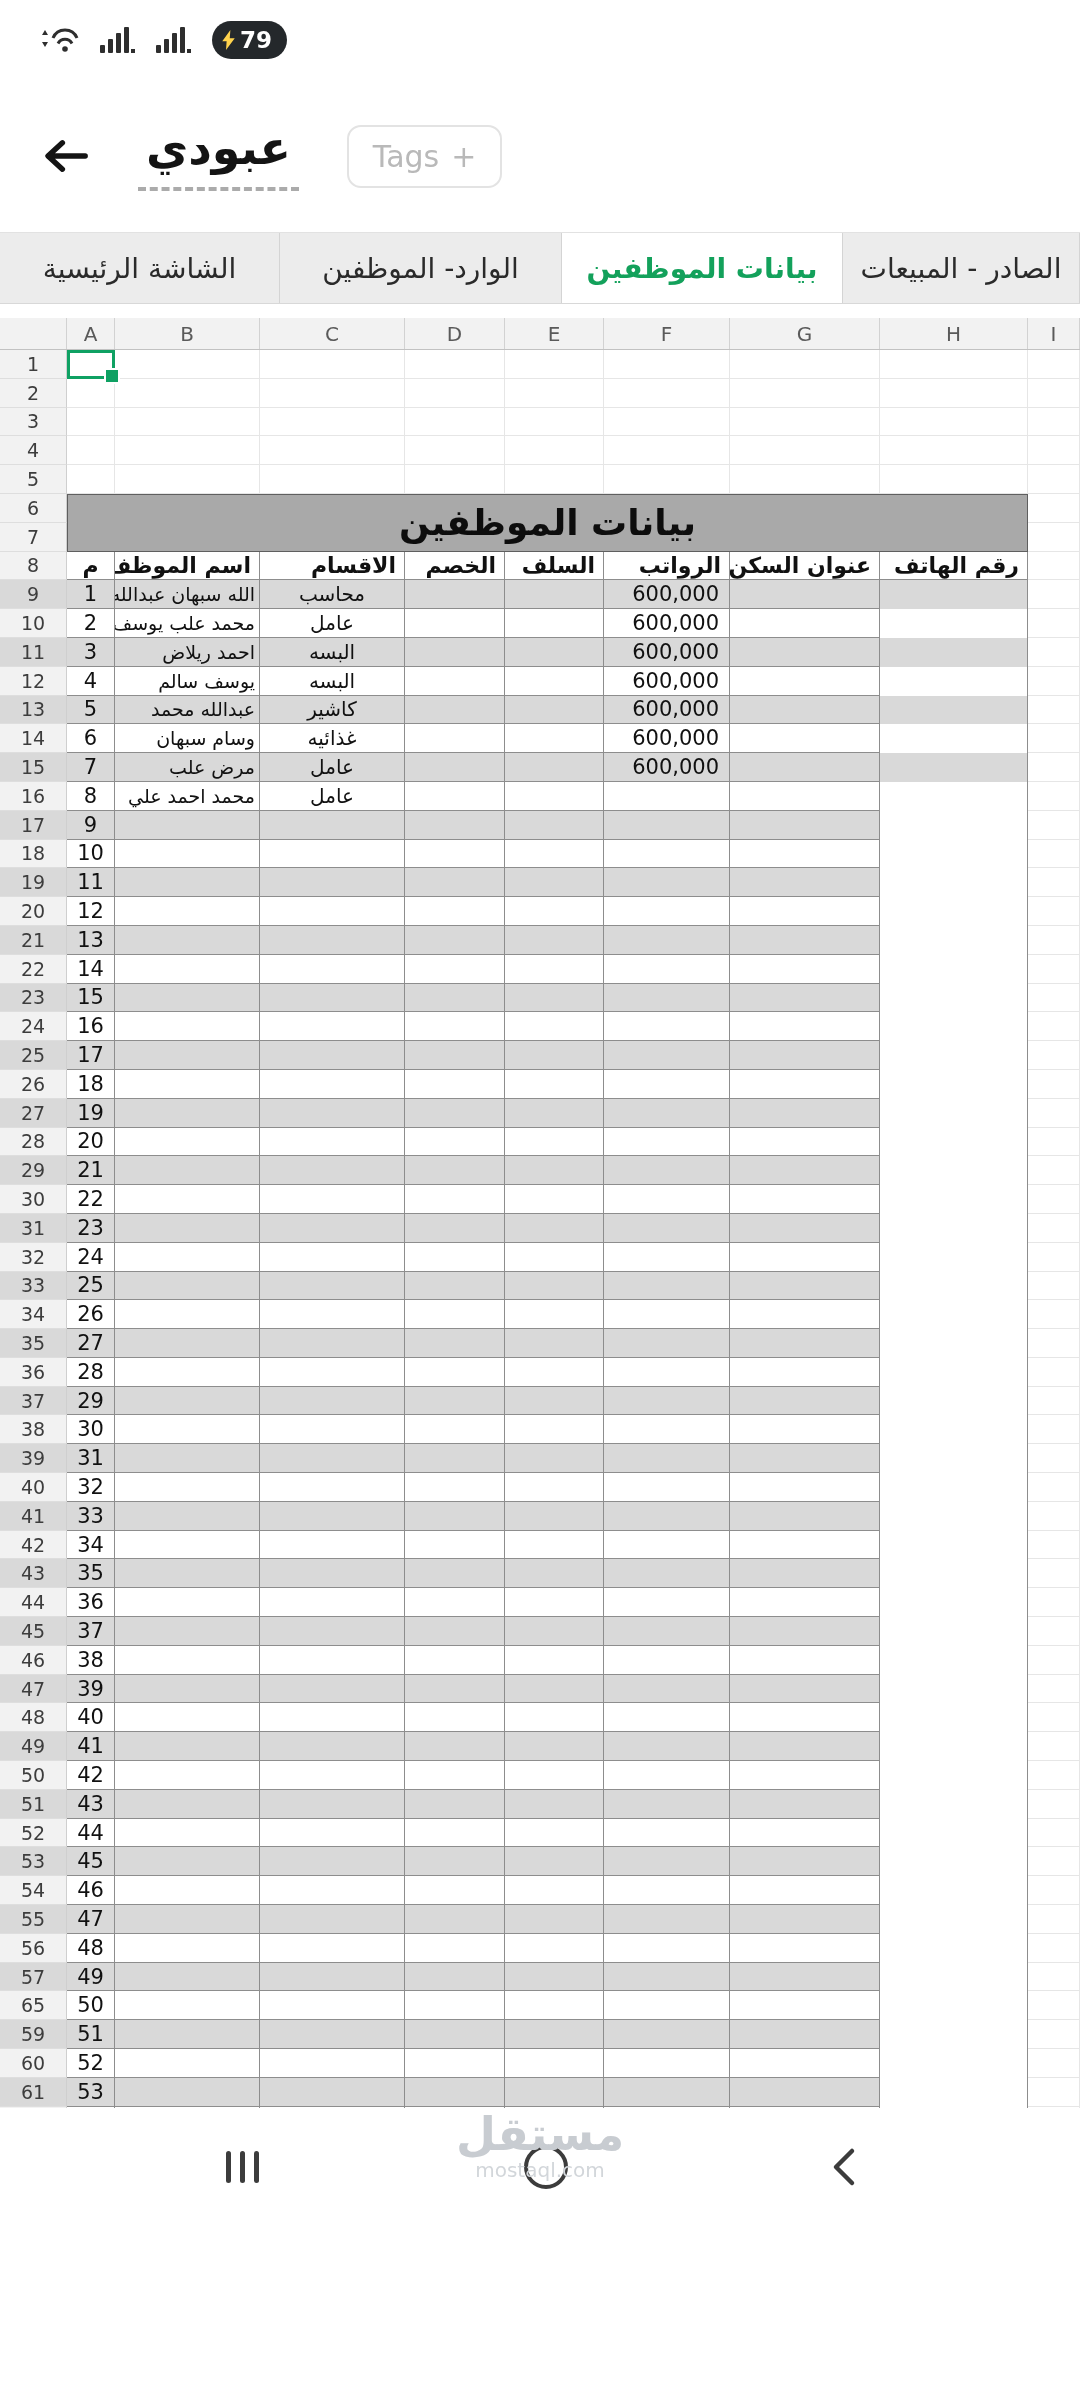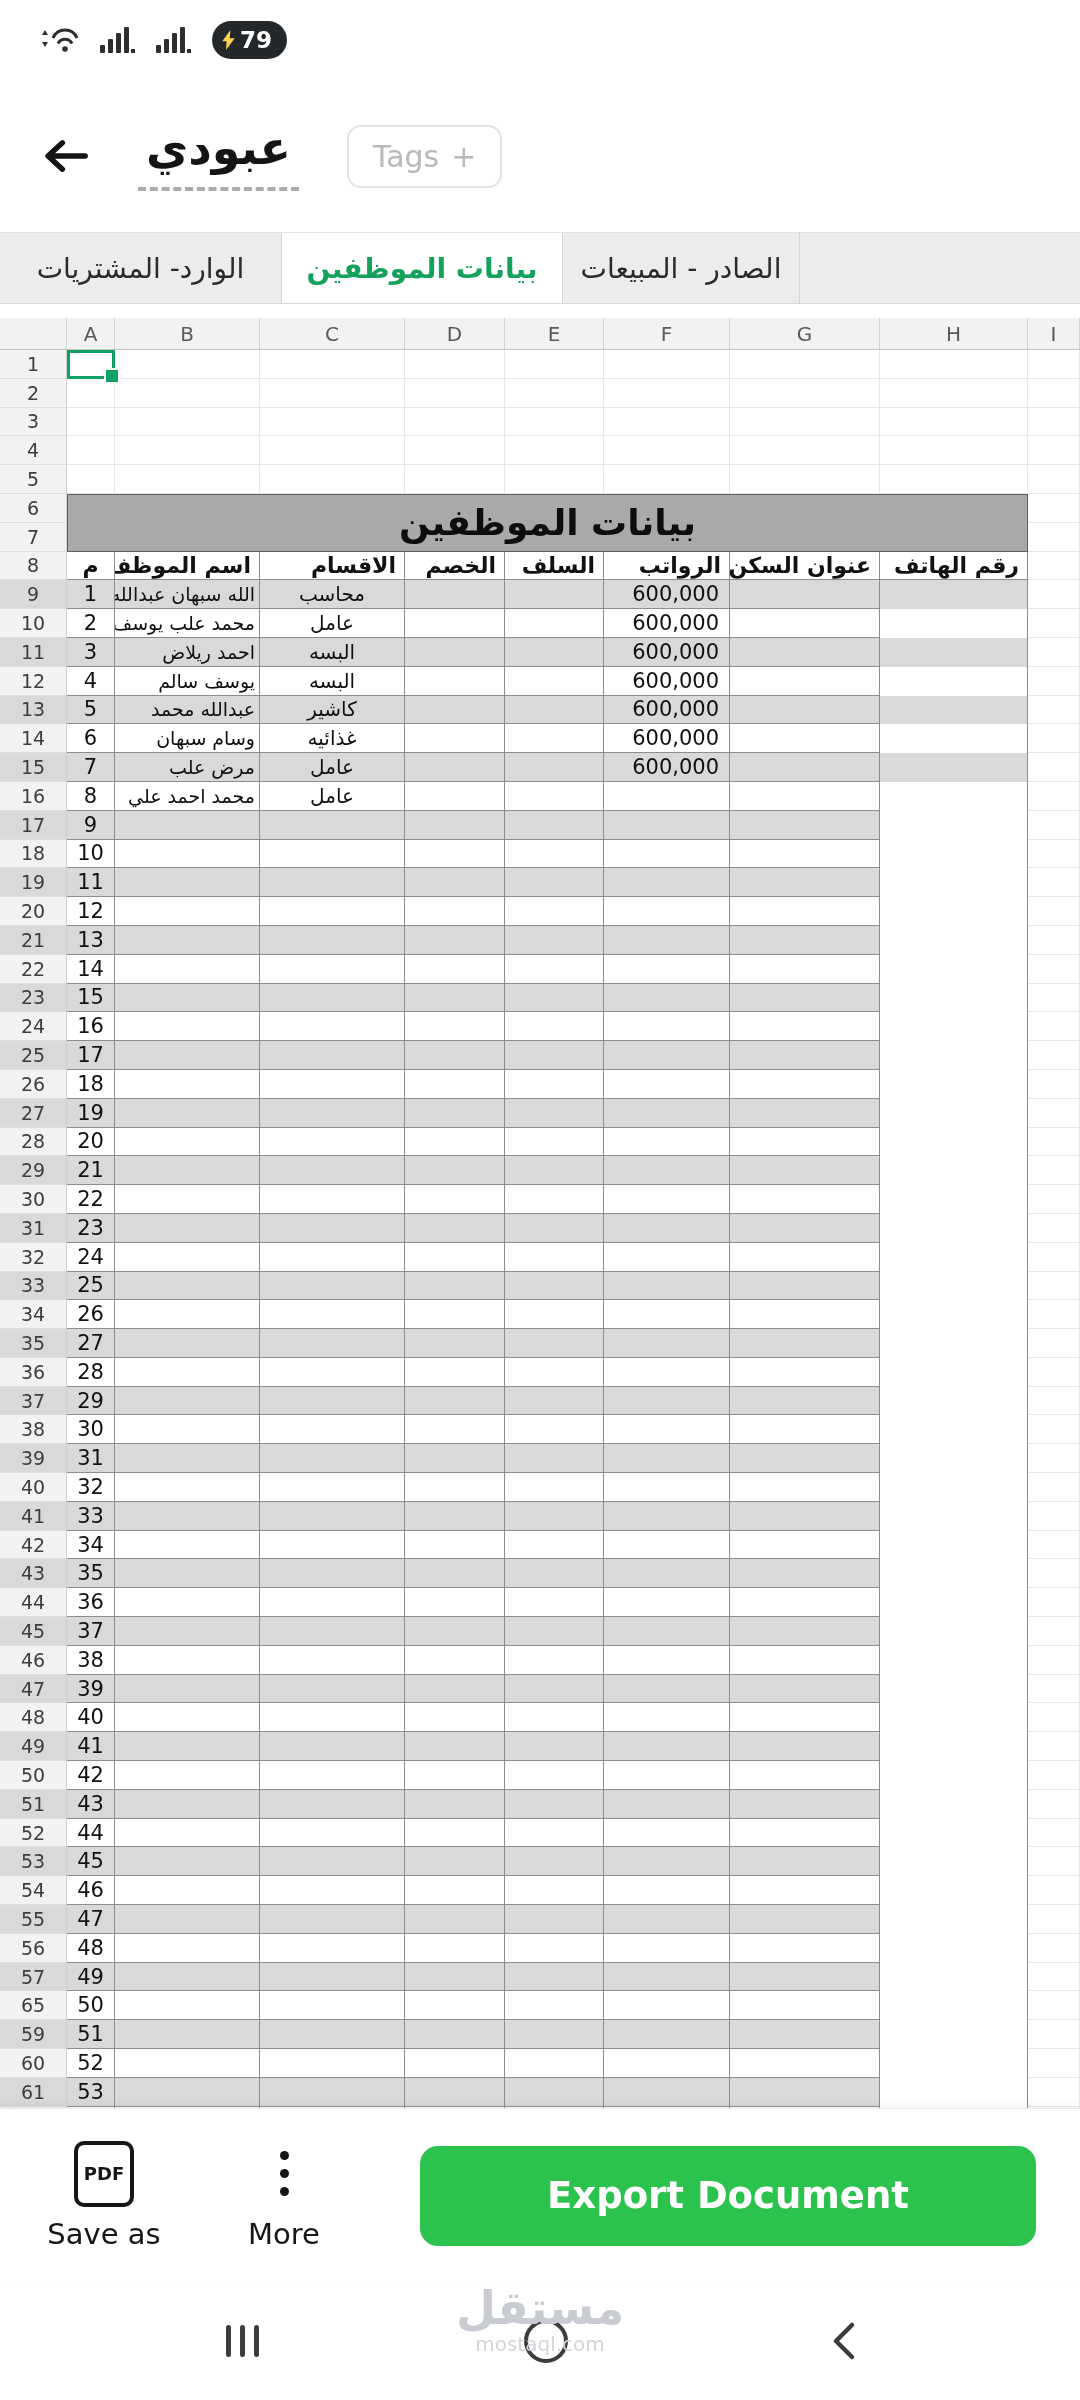--- a/index.html
+++ b/index.html
@@ -107,21 +107,22 @@
       <path d="M36 17 H6 M17 6 L5 17 L17 28" stroke="#141414" stroke-width="4.5" fill="none" stroke-linecap="round" stroke-linejoin="round"></path>
     </svg>
     <span class="doc-title">عبودي</span>
     <span class="tags-chip">
       <span>Tags</span>
       <span>+</span>
     </span>
   </div>
 
   <div class="tab-bar">
-    <div class="tab" style="width:282px">الوارد- المشتريات</div>
+    <div class="tab" style="width:280px">الشاشة الرئيسية</div>
+    <div class="tab" style="width:282px">الوارد- الموظفين</div>
     <div class="tab active" style="width:281px">بيانات الموظفين</div>
     <div class="tab" style="width:237px">الصادر - المبيعات</div>
   </div>
   <div class="gap-strip"></div>
 
   <div class="col-headers" id="col-headers">
       <div class="ch-corner"></div>
       <div class="ch-cell" style="width: 48px;">A</div>
       <div class="ch-cell" style="width: 145px;">B</div>
       <div class="ch-cell" style="width: 145px;">C</div>
@@ -875,35 +876,20 @@
         <div class="cell dark" style="width: 145px;"></div>
         <div class="cell dark" style="width: 100px;"></div>
         <div class="cell dark" style="width: 99px;"></div>
         <div class="cell dark" style="width: 126px;"></div>
         <div class="cell dark" style="width: 150px;"></div>
         <div class="cell dark" style="width: 148px;"></div>
         <div class="cell light" style="width: 52px;"></div>
       </div>
     </div>
 
-  <div class="bottom-bar">
-    <div class="action">
-      <span class="pdf-icon">PDF</span>
-      <span class="action-label">Save as</span>
-    </div>
-    <div class="action">
-      <span class="more-icon">
-          <i></i>
-          <i></i>
-          <i></i>
-        </span>
-      <span class="action-label">More</span>
-    </div>
-    <button class="export-btn">Export Document</button>
-  </div>
 
   <div class="nav-bar">
     <div class="watermark">
       <div class="wm-name">مستقل</div>
       <div class="wm-domain">mostaql.com</div>
     </div>
     <span class="nav-btn">
       <svg width="46" height="40" viewBox="0 0 46 40">
         <rect x="6" y="4" width="5" height="32" rx="2.5" fill="#3c3c3c"></rect>
         <rect x="20" y="4" width="5" height="32" rx="2.5" fill="#3c3c3c"></rect>

